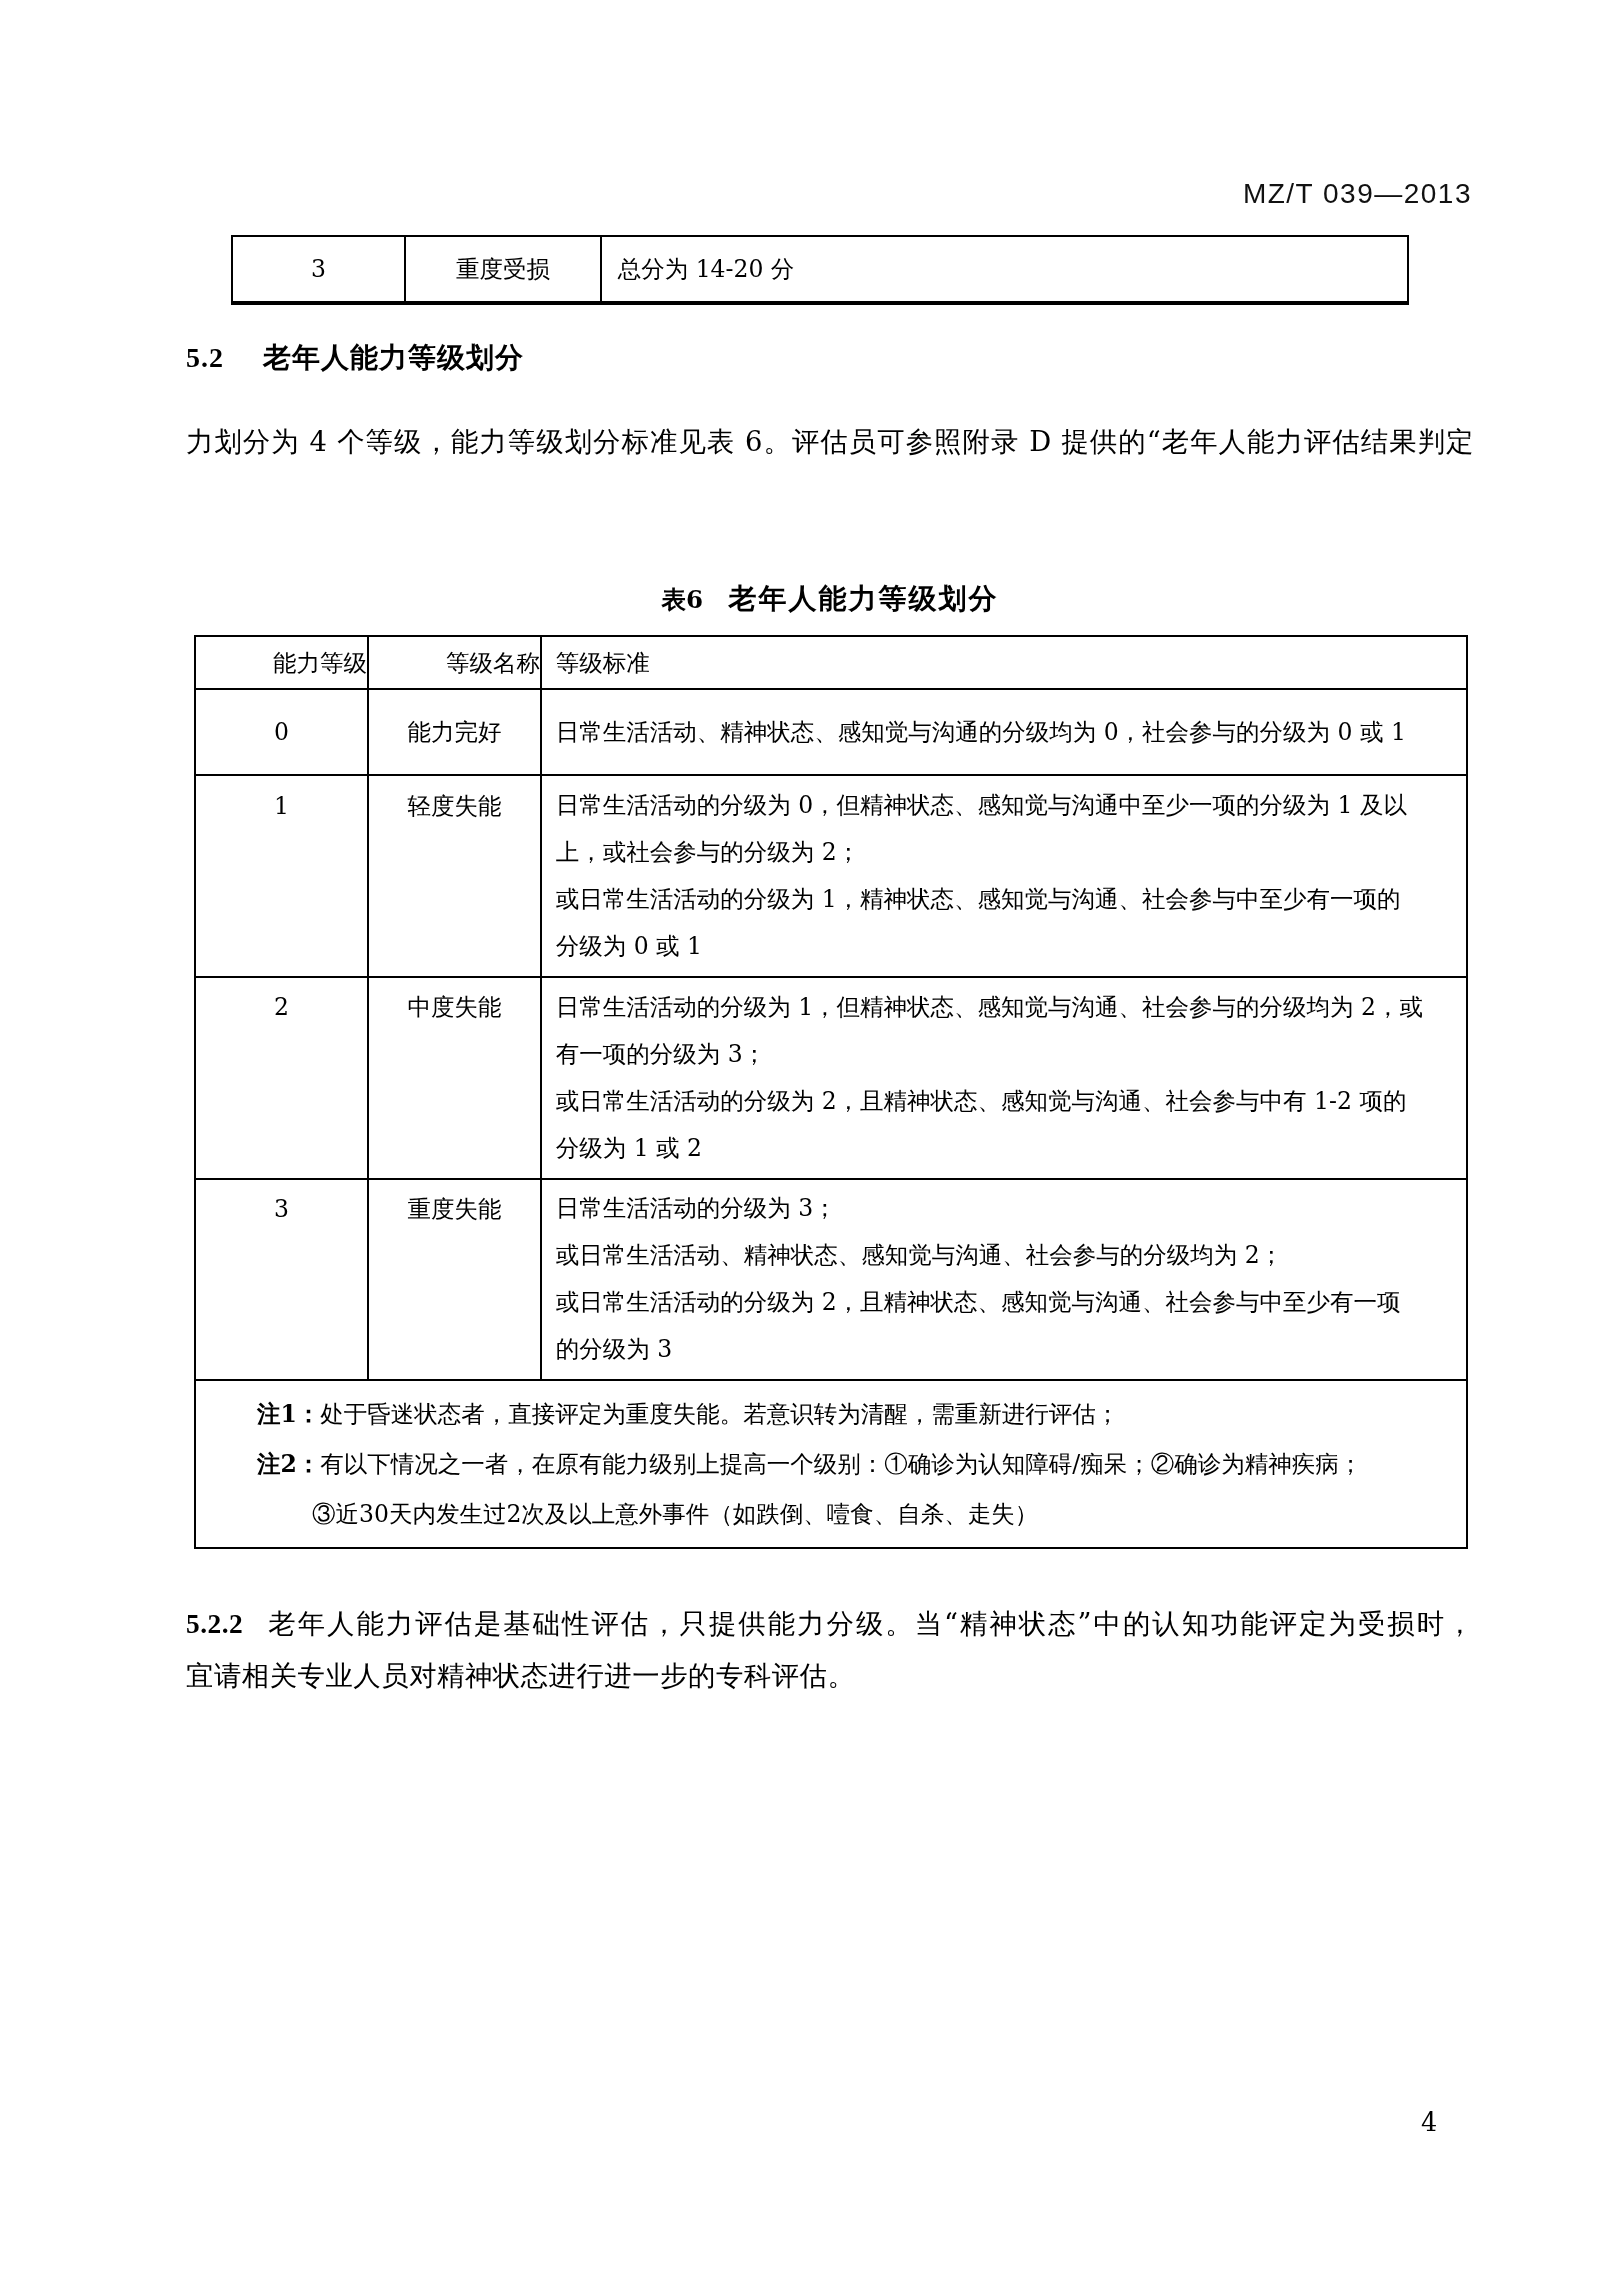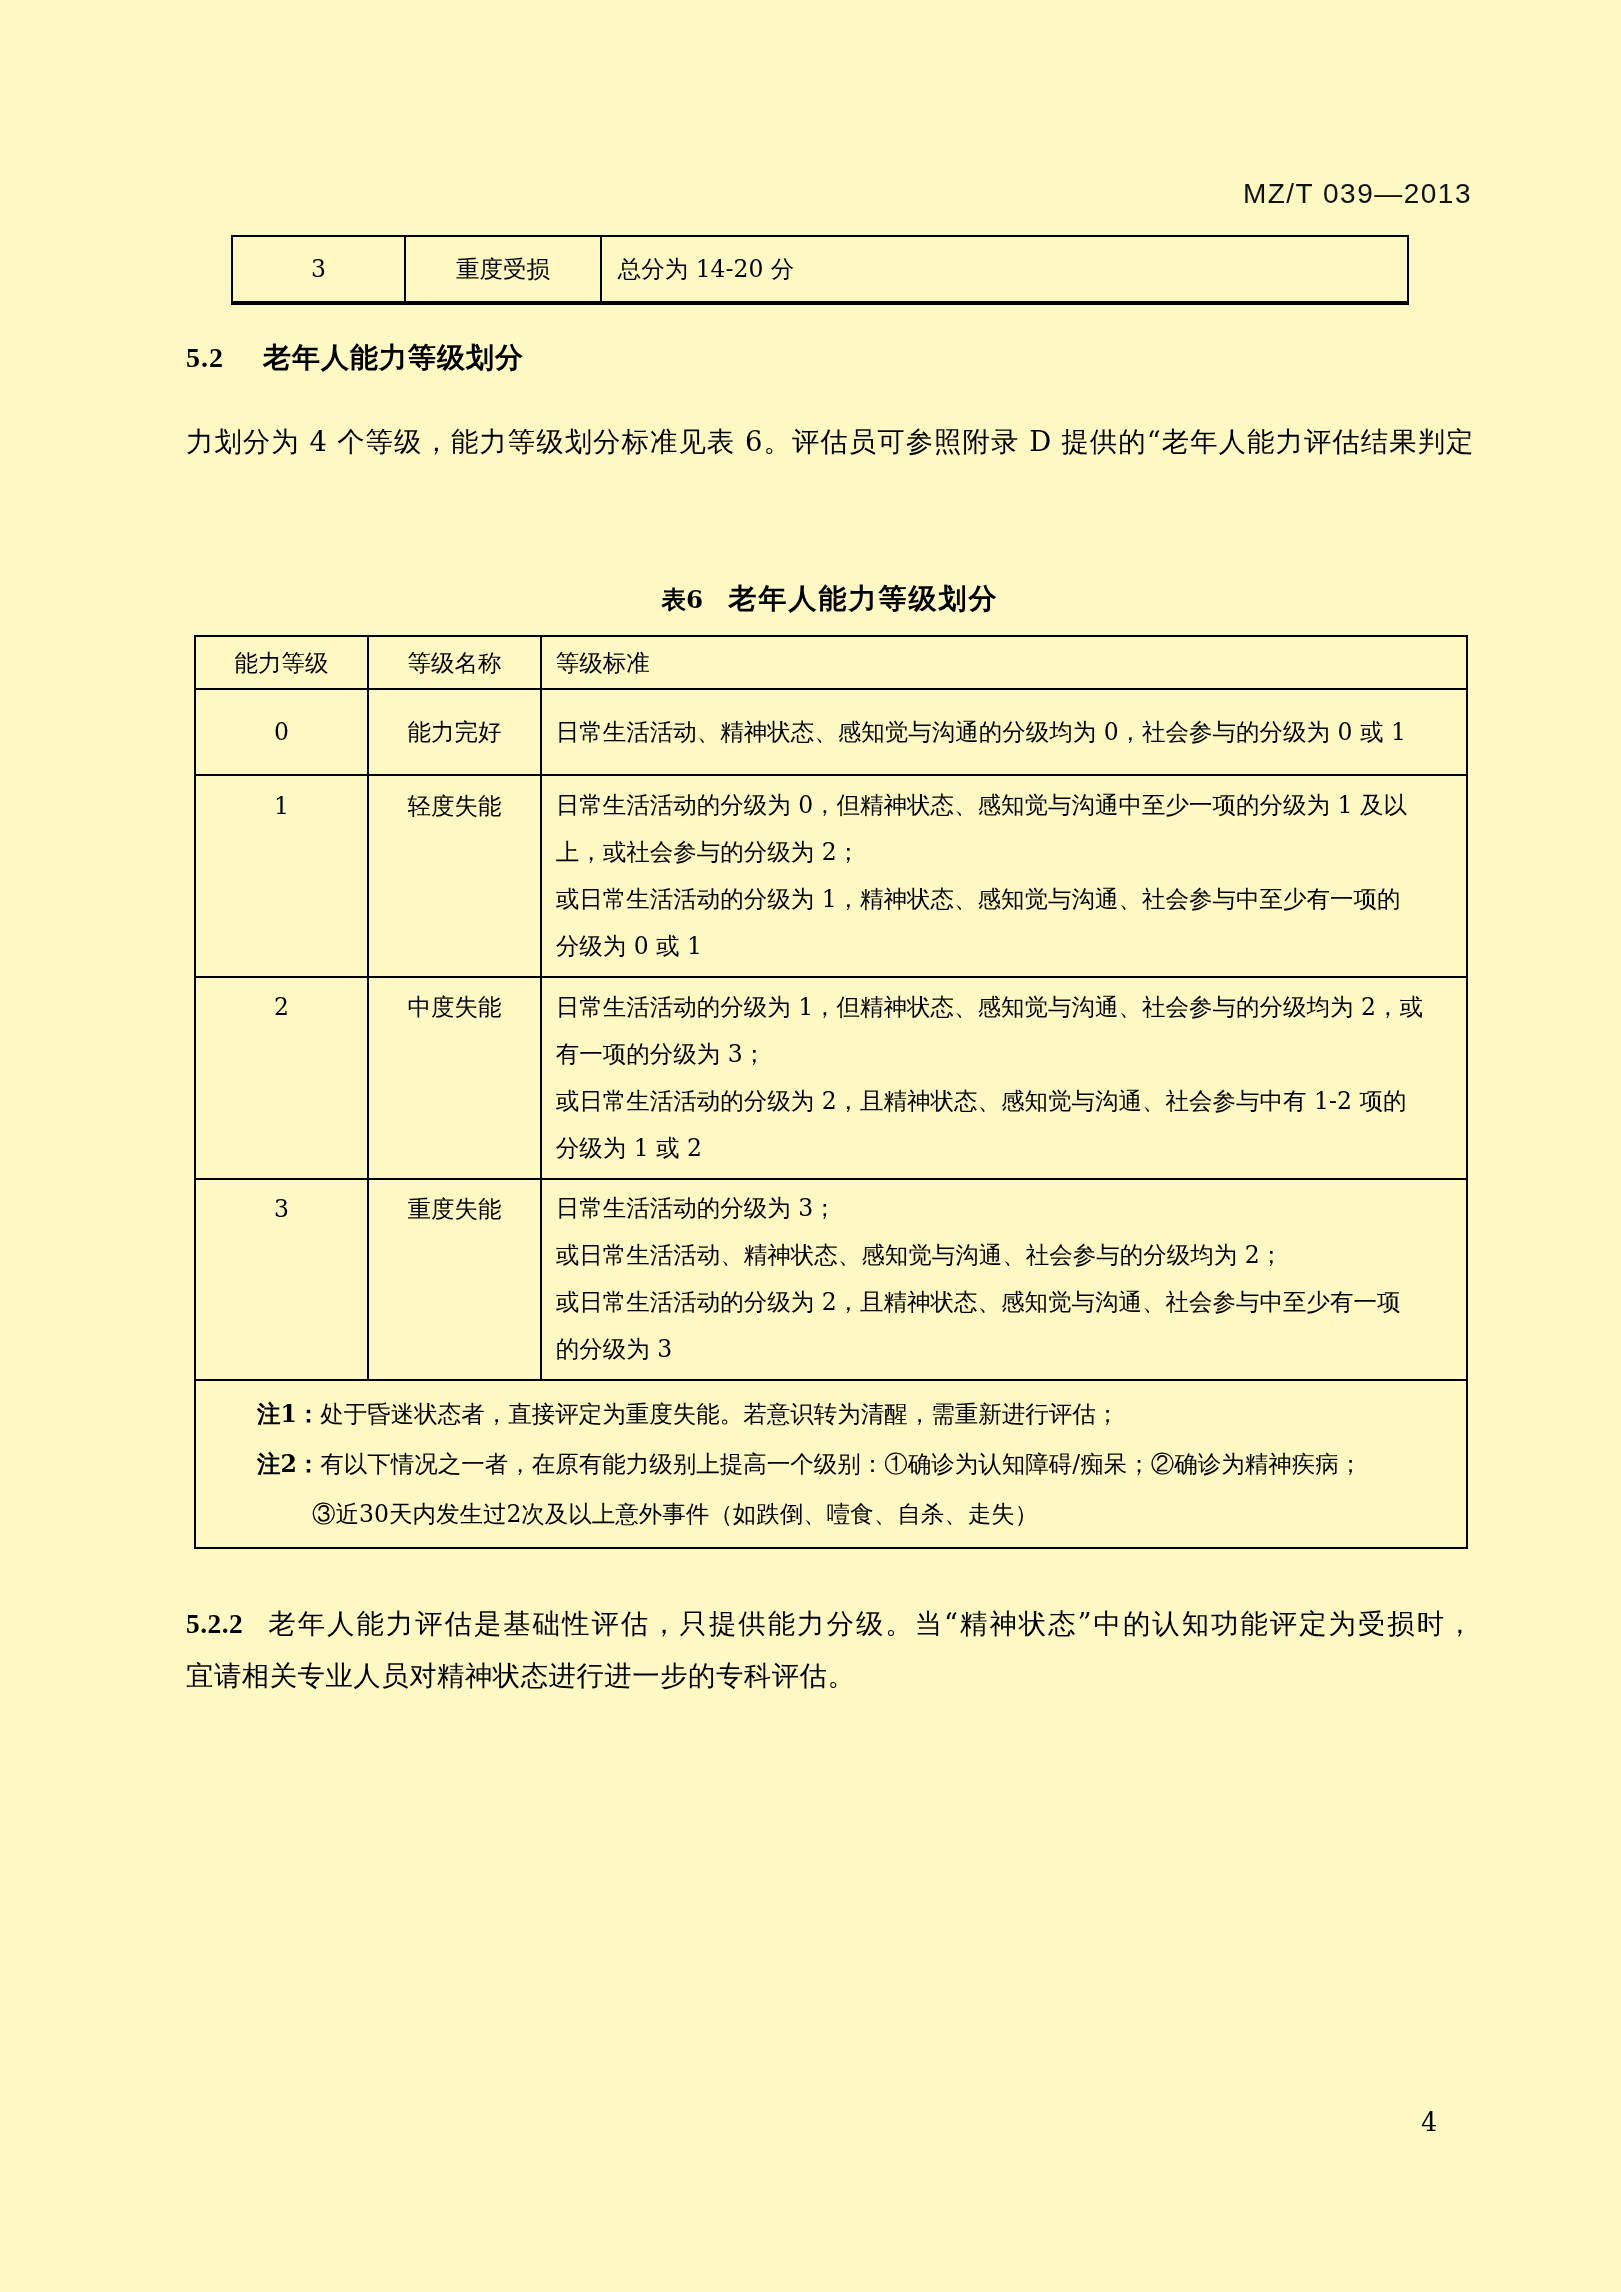--- a/index.html
+++ b/index.html
@@ -1,21 +1,21 @@
 <!DOCTYPE html>
 <html><head>
 <meta charset="utf-8">
 <style>
   * { margin:0; padding:0; box-sizing:border-box; }
   html,body { background:#e8e8e8; }
   .page {
     position:relative;
     width:1621px; height:2293px;
     margin:0 auto;
-    background:#fef9c3;
+    background:#ffffff;
     color:#000;
     font-family:"DejaVu Serif","Liberation Serif",serif;
     overflow:hidden;
   }
 
   
   .std-code {
     position:absolute; top:178px; right:149px;
     font-family:"Liberation Sans",sans-serif;
     font-size:28px; letter-spacing:1.5px; color:#111;
@@ -64,21 +64,21 @@
   .main-table {
     position:absolute; left:194px; top:635px; width:1274px;
     border-collapse:collapse; table-layout:fixed;
     border:2.9px solid #000;
   }
   .main-table td {
     border:2px solid #000;
     font-size:23.5px; vertical-align:top;
   }
   .main-table tr.hdr td { height:53px; vertical-align:middle; }
-  .main-table td.hc { text-align:center; }
+  .main-table td.hc { text-align:right; }
   .main-table td.hl { text-align:left; padding-left:13.7px;border-radius:23px; }
   .main-table td.lvl, .main-table td.nm {
     text-align:center; padding-top:15.7px; line-height:29px;
   }
   .main-table td.vmid { vertical-align:middle; padding-top:0; }
   .main-table td.crit { padding:5.9px 13.7px; line-height:47px;margin-left:10px; }
   .main-table tr.r0 td { height:86px; }
   .main-table tr.r1 td, .main-table tr.r2 td { height:194px; }
   .main-table tr.r3 td { height:196px; }
   .main-table tr.notes td {

